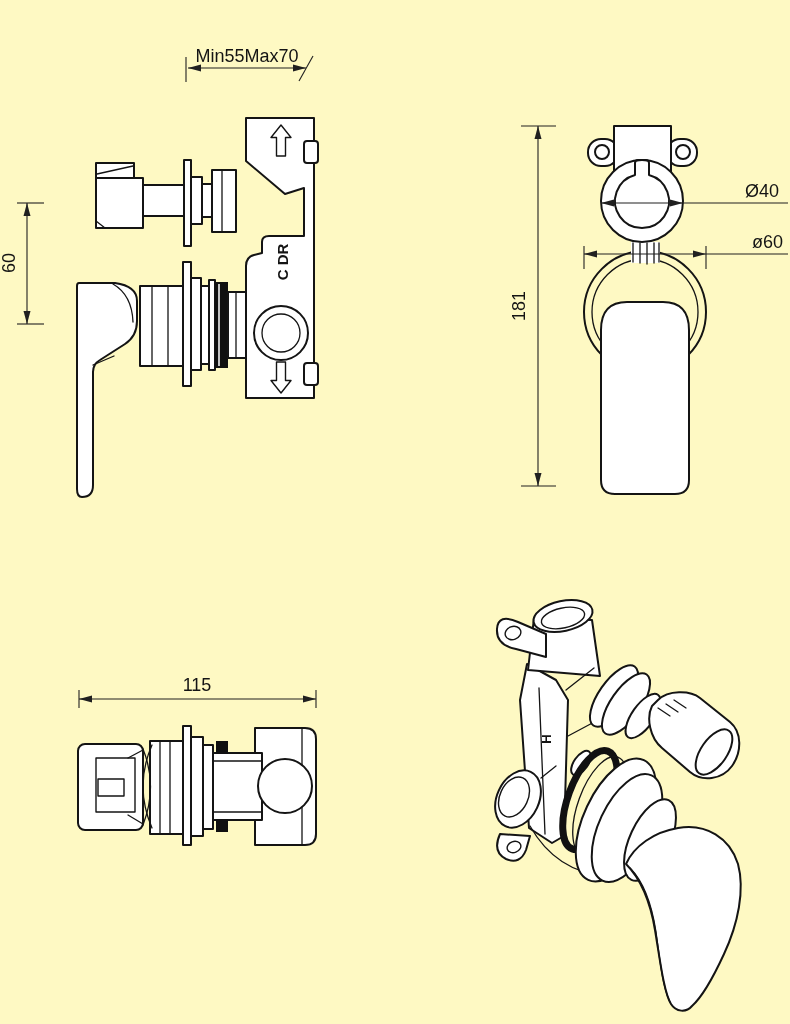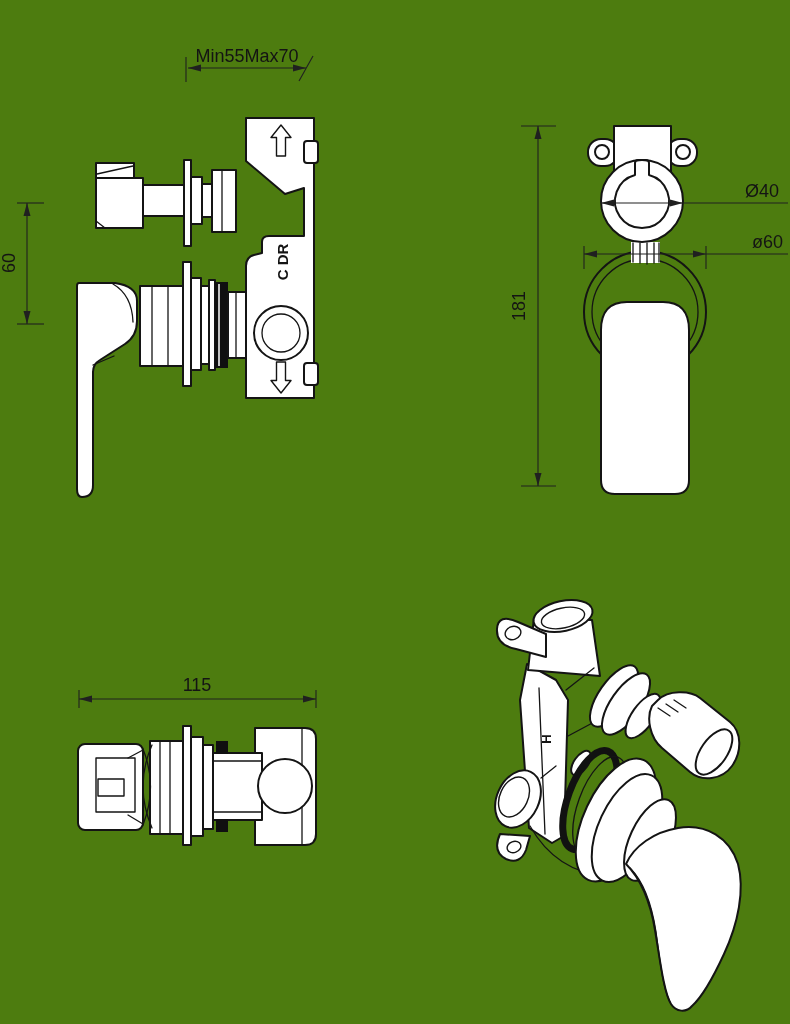--- a/index.html
+++ b/index.html
@@ -1,16 +1,16 @@
 <!DOCTYPE html>
 <html><head>
 <meta charset="utf-8">
 <style>
   html,body{margin:0;padding:0;background:#ffffff;}
-  .stage{position:relative;width:790px;height:1024px;background:#4d7c0f;overflow:hidden;
+  .stage{position:relative;width:790px;height:1024px;background:#fef9c3;overflow:hidden;
          font-family:"Liberation Sans",sans-serif;}
   svg{position:absolute;left:0;top:0;}
   .ln  {fill:none;stroke:#141414;stroke-width:2;stroke-linejoin:round;stroke-linecap:round;}
   .lnw {fill:#ffffff;stroke:#141414;stroke-width:2;stroke-linejoin:round;stroke-linecap:round;}
   .thin{fill:none;stroke:#141414;stroke-width:1.3;stroke-linejoin:round;stroke-linecap:round;}
   .thw {fill:#ffffff;stroke:#141414;stroke-width:1.4;stroke-linejoin:round;}
   .dim {fill:none;stroke:#202020;stroke-width:1.1;}
   .ah  {fill:#202020;stroke:none;}
   .blk {fill:#101010;stroke:none;}
   .mask{fill:#ffffff;stroke:none;}

